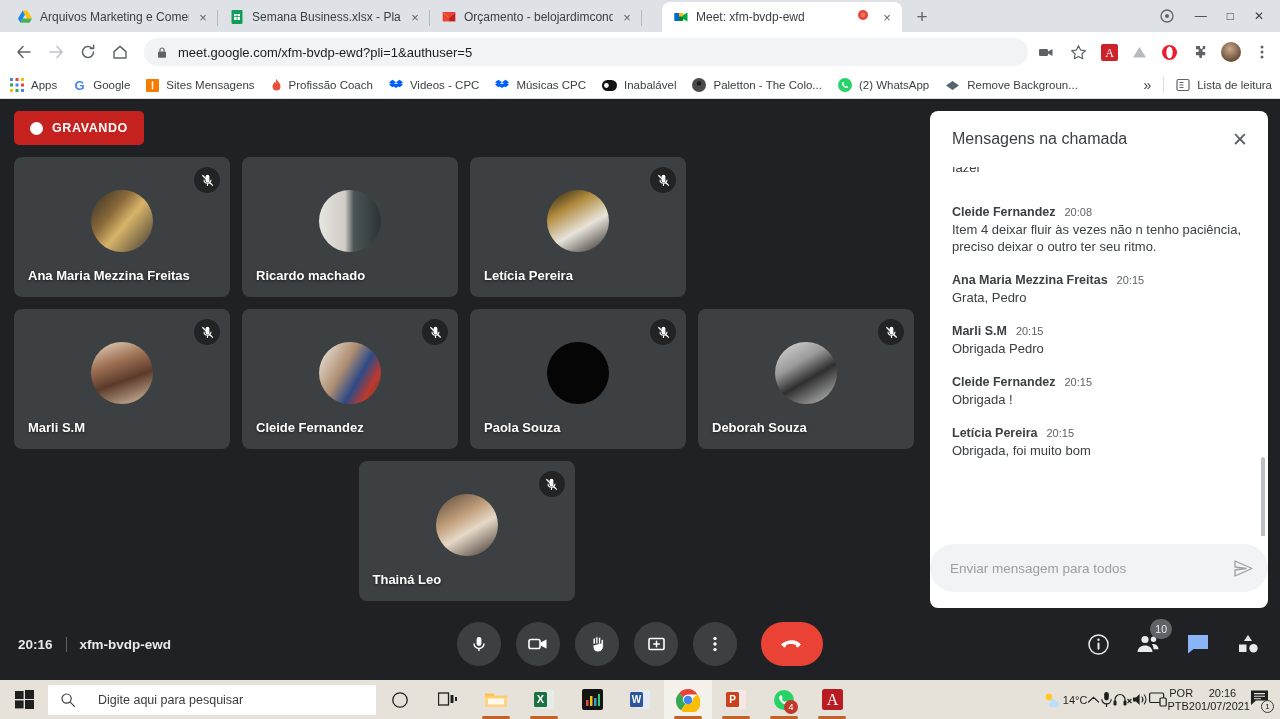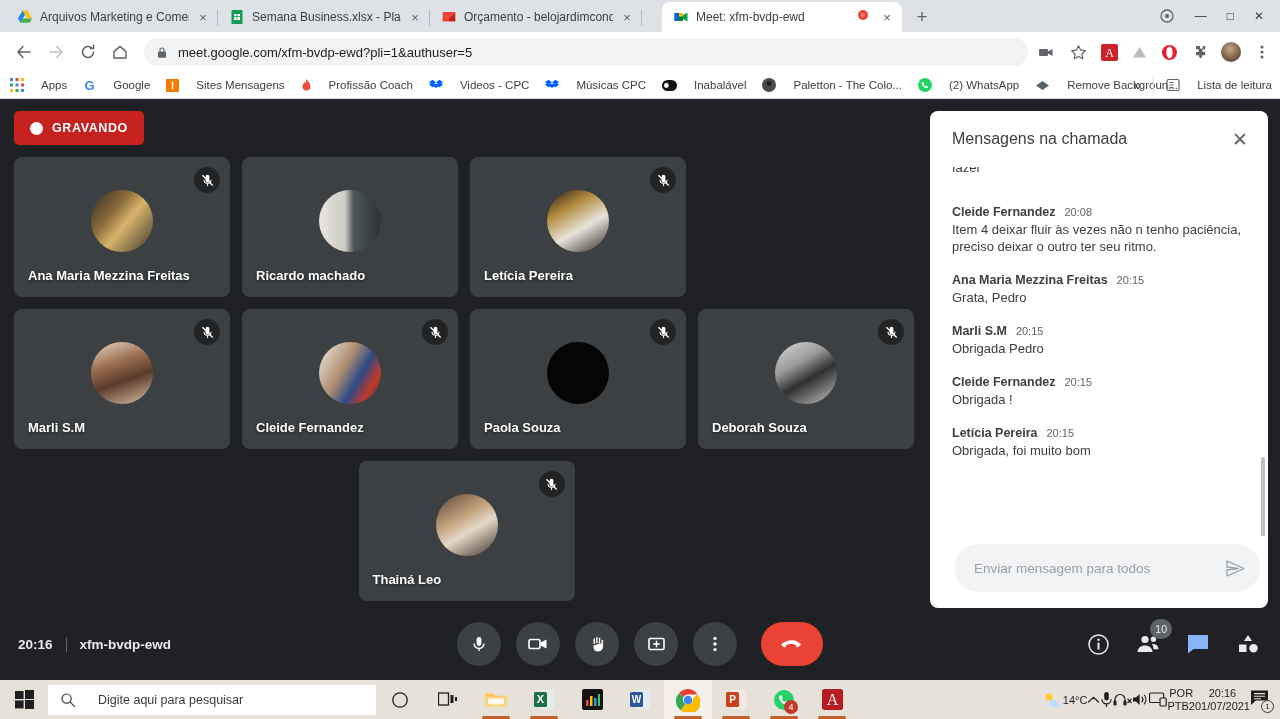--- a/index.html
+++ b/index.html
@@ -66,21 +66,21 @@
   .avatar-pic {
     width: 20px; height: 20px; border-radius: 50%;
     background: radial-gradient(circle at 45% 35%, #c9a88b, #6b4f3a 70%);
   }
 
   .bookmarks {
     height: 27px; background: #fff; display: flex; align-items: center;
     padding: 0 10px; gap: 16px; font-size: 11.5px; color: #3c4043;
     border-bottom: 1px solid #dadce0; position: relative;
   }
-  .bm { display: flex; align-items: center; gap: 17px; white-space: nowrap; }
+  .bm { display: flex; align-items: center; gap: 7px; white-space: nowrap; }
   .bm-right {
     position: absolute; right: 8px; display: flex; align-items: center; gap: 12px;
   }
   .bm-right .divider { width: 1px; height: 16px; background: #dadce0; }
 
   
   .meet {
     position: absolute; left: 0; top: 99px; width: 1280px; height: 581px;
     background: #202124; overflow: hidden;
   }
@@ -203,21 +203,21 @@
   .msg-clip { position: absolute; left: 22px; top: -7px; color: #3c4043; font-size: 13px; }
   .msg { margin-bottom: 18px; }
   .msg-head { display: flex; align-items: baseline; gap: 9px; margin-bottom: 2px; }
   .msg-author { font-size: 12.5px; font-weight: 700; color: #3c4043; }
   .msg-time { font-size: 11px; color: #5f6368; }
   .msg-text { font-size: 13px; color: #3c4043; line-height: 17px; }
   .chat-scroll {
     position: absolute; right: 3px; top: 290px; width: 4px; height: 130px;
     background: #bdc1c6; border-radius: 2px;
   }
-  .chat-foot { flex: 0 0 72px; padding: 8px 8px 16px; margin-left: 16px; }
+  .chat-foot { flex: 0 0 72px; padding: 8px 0 16px; }
   .chat-input {
     height: 48px; background: #f1f3f4; border-radius: 24px;
     display: flex; align-items: center; padding: 0 14px 0 20px; gap: 10px;
   }
   .chat-input input {
     flex: 1; border: 0; background: transparent; outline: none;
     font-size: 13.5px; color: #3c4043; font-family: "Liberation Sans", sans-serif;
   }
   .chat-input input::placeholder { color: #9aa0a6; }
 

